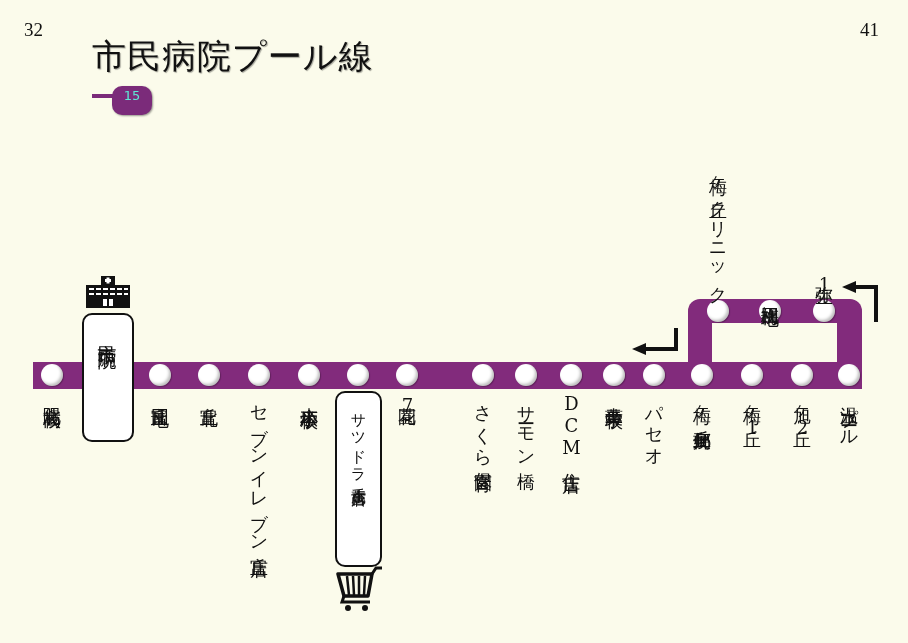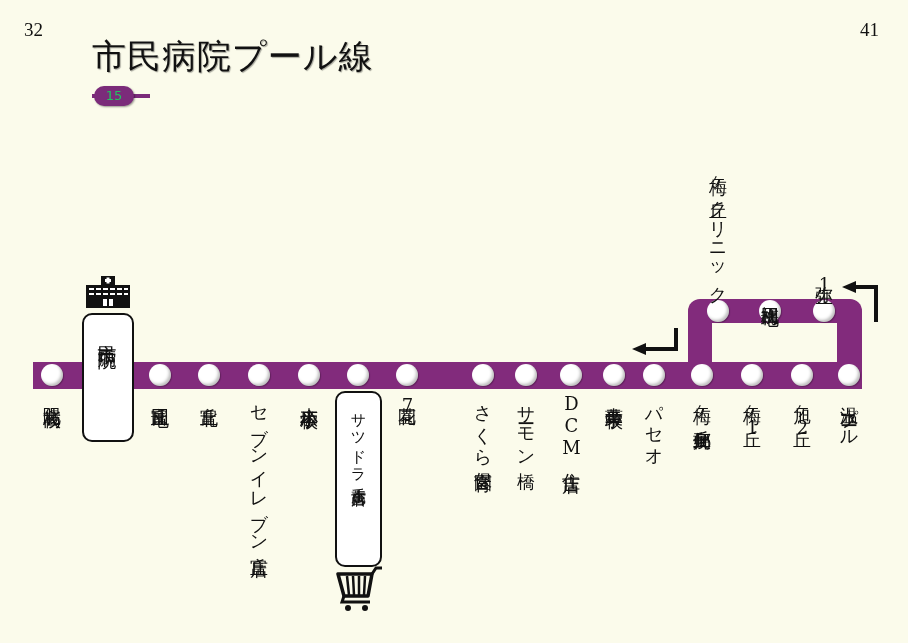--- a/index.html
+++ b/index.html
@@ -4,22 +4,22 @@
 <style>
   html, body { margin:0; padding:0; }
   body { width:908px; height:643px; background:#fbfbeb; position:relative; overflow:hidden;
          font-family:"DejaVu Serif","Liberation Serif",serif; color:#111; }
   .abs { position:absolute; }
   .page-num { font-size:19px; top:19px; font-family:"Liberation Serif","DejaVu Serif",serif; }
   .title { left:92px; top:34px; font-size:34px; letter-spacing:1px; text-shadow:1px 1px 1px rgba(0,0,0,0.35);
            font-family:"DejaVu Serif","Liberation Serif",serif; white-space:nowrap;text-align:center; }
   .badge-wrap { left:92px; top:86px; width:58px; height:20px; }
   .badge-line { position:absolute; top:8px; left:0; width:58px; height:4px; background:#7b2b7a; }
-  .badge { position:absolute; left:2px; top:0; width:40px; height:20px; border-radius:10px; background:#7b2b7a;
-           color:#22c55e; font-size:13px; line-height:20px; text-align:center;
+  .badge { position:absolute; left:20px; top:0; width:40px; height:29px; border-radius:10px; background:#7b2b7a;
+           color:#5eead4; font-size:13px; line-height:20px; text-align:center;
            font-family:"DejaVu Sans","Liberation Sans",sans-serif; box-shadow:1px 1px 2px rgba(0,0,0,0.4); }
   .band { background:#822b7c; }
   .stn { width:22px; height:22px; border-radius:50%; background:#fff;
          box-shadow:inset -2px -2px 3px rgba(0,0,0,0.25), 1px 1px 1px rgba(0,0,0,0.25); }
   .vlabel { writing-mode:vertical-rl; text-orientation:upright; font-size:18px; line-height:20px; letter-spacing:1px;
             white-space:nowrap; font-family:"DejaVu Serif","Liberation Serif",serif; }
   .boxlabel { border:2px solid #111; border-radius:10px; background:#fff; box-sizing:border-box;
               display:flex; justify-content:center; padding-top:14px; }
   .boxlabel span { writing-mode:vertical-rl; text-orientation:upright; font-size:19px; line-height:22px; letter-spacing:2px;
                    font-family:"DejaVu Sans","Liberation Sans",sans-serif; }

